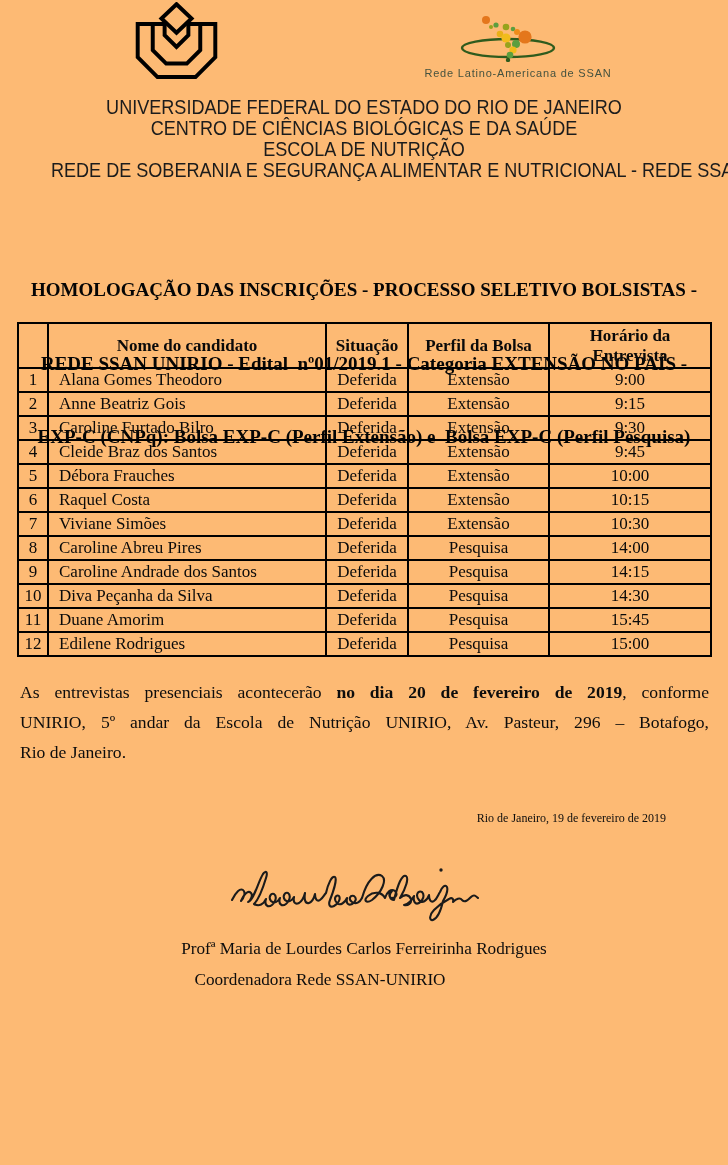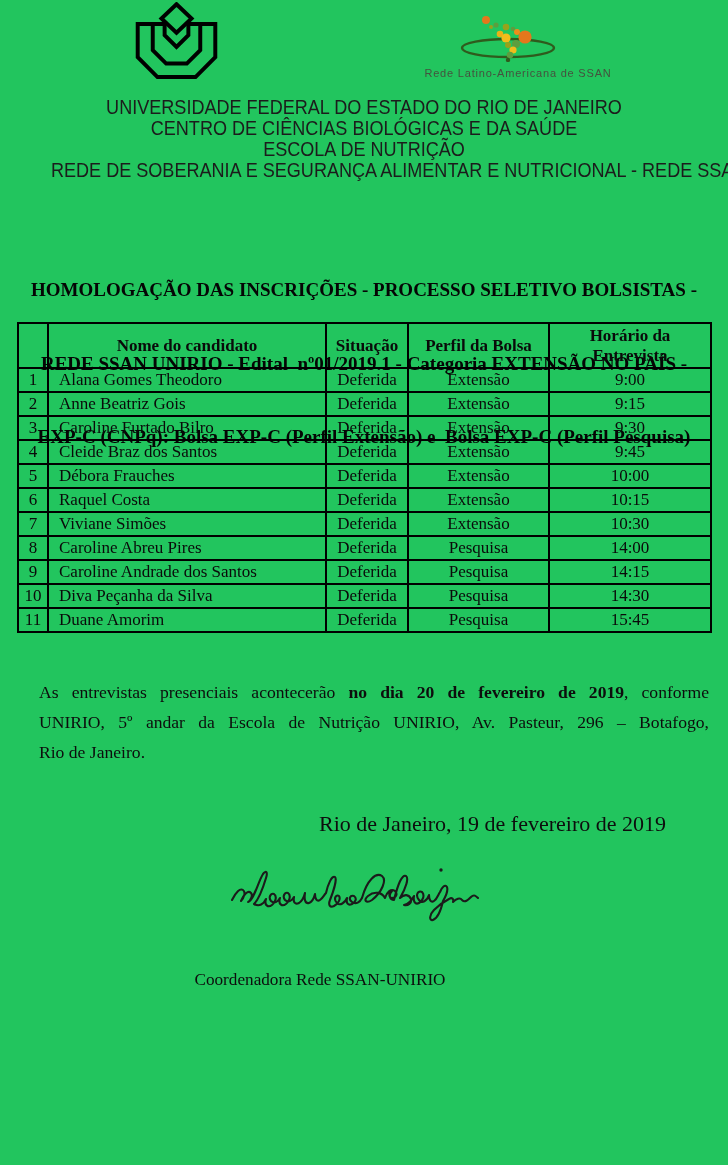--- a/index.html
+++ b/index.html
@@ -1,20 +1,20 @@
 <!DOCTYPE html>
 <html><head>
 <meta charset="utf-8">
 <style>
   html,body{margin:0;padding:0;}
   body{
     width:728px;height:1165px;background:#ffffff;position:relative;
     font-family:"Liberation Serif",serif;color:#1a1a1a;overflow:hidden;
   }
-  .page{position:absolute;inset:0;background:#22c55e;text-decoration:underline;}
+  .page{position:absolute;inset:0;background:#fdba74;text-decoration:underline;}
 
   
   .unirio-logo{position:absolute;left:129px;top:2px;width:95px;height:82px;}
   .ssan-logo{position:absolute;left:424px;top:2px;width:196px;height:76px;}
   .ssan-caption{
     width:188px;margin-top:1px;text-align:center;
     font-family:"Liberation Sans",sans-serif;font-size:11px;letter-spacing:.8px;
     color:#45523f;white-space:nowrap;
   }
 
@@ -30,23 +30,23 @@
   
   .tbl{position:absolute;left:17px;top:322px;width:693px;border-collapse:collapse;table-layout:fixed;}
   .tbl th,.tbl td{border:2px solid #000;font-size:17px;padding:0;text-align:center;vertical-align:middle;color:#0a0a0a;}
   .tbl thead tr{height:45px;}
   .tbl tbody tr{height:24px;}
   .tbl th{font-weight:bold;line-height:20px;}
   .cell-name{text-align:left !important;padding-left:10px !important;}
 
   
   .para{position:absolute;left:20px;top:677px;width:689px;font-size:17.6px;color:#0d0d0d;}
-  .pl{line-height:30.2px;height:30.2px;white-space:normal;margin-left:19px;}
+  .pl{line-height:30.2px;height:30.2px;white-space:normal;}
   .just{text-align:justify;text-align-last:justify;}
-  .date-line{position:absolute;top:811px;right:62px;font-size:22px;color:#0d0d0d;}
+  .date-line{position:absolute;top:811px;right:62px;font-size:12px;color:#0d0d0d;}
 
   
   .sig{position:absolute;left:230px;top:860px;width:250px;height:64px;}
   .signer-name{position:absolute;top:939px;left:0;width:728px;text-align:center;font-size:17.2px;color:#0d0d0d;}
   .signer-role{position:absolute;top:970px;left:0;width:640px;text-align:center;font-size:17.2px;color:#0d0d0d;}
 </style>
 </head>
 <body>
 
 <div class="page">
@@ -185,20 +185,27 @@
           <td>Pesquisa</td>
           <td>14:30</td>
         </tr>
         <tr>
           <td>11</td>
           <td class="cell-name">Duane Amorim</td>
           <td>Deferida</td>
           <td>Pesquisa</td>
           <td>15:45</td>
         </tr>
+        <tr>
+          <td>12</td>
+          <td class="cell-name">Edilene Rodrigues</td>
+          <td>Deferida</td>
+          <td>Pesquisa</td>
+          <td>15:00</td>
+        </tr>
       </tbody>
   </table>
 
   <div class="para">
     <div class="pl just"><span>As entrevistas presenciais acontecerão </span><b>no dia 20 de fevereiro de 2019</b><span>, conforme</span></div>
     <div class="pl just">UNIRIO, 5º andar da Escola de Nutrição UNIRIO, Av. Pasteur, 296 – Botafogo,</div>
     <div class="pl">Rio de Janeiro.</div>
   </div>
 
   <div class="date-line">Rio de Janeiro, 19 de fevereiro de 2019</div>
@@ -218,15 +225,16 @@
         C157,32 161,28 165,31 C168,34 166,38 162,38 C159,38 158,33 162,31 C158,35 160,40 164,40
         C168,24 172,14 176,16 C179,18 176,28 170,38 C174,34 179,34 181,39 C182,43 178,46 174,45
         C178,44 182,40 184,36 C183,41 185,45 189,43 C193,41 195,35 192,32 C188,30 185,35 189,40 C192,44 197,41 199,35
         C199,40 201,43 204,41 C207,39 208,35 210,32
         C212,27 215,24 217,27 C218,30 216,36 213,41 C211,50 208,58 203,60 C199,61 199,55 204,50 C209,45 215,41 219,39
         C222,37 224,39 223,42 C226,39 230,37 232,40 C235,43 238,40 241,37 C244,34 246,36 248,38"></path>
       <circle cx="211" cy="10" r="1.7" fill="#1b1b1b" stroke="none"></circle>
     </g>
   </svg>
 
+  <div class="signer-name">Profª Maria de Lourdes Carlos Ferreirinha Rodrigues</div>
   <div class="signer-role">Coordenadora Rede SSAN-UNIRIO</div>
 
 </div>
 
 </body></html>

